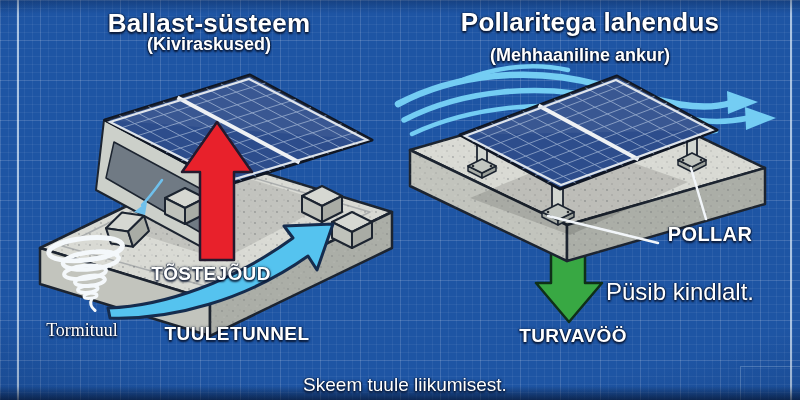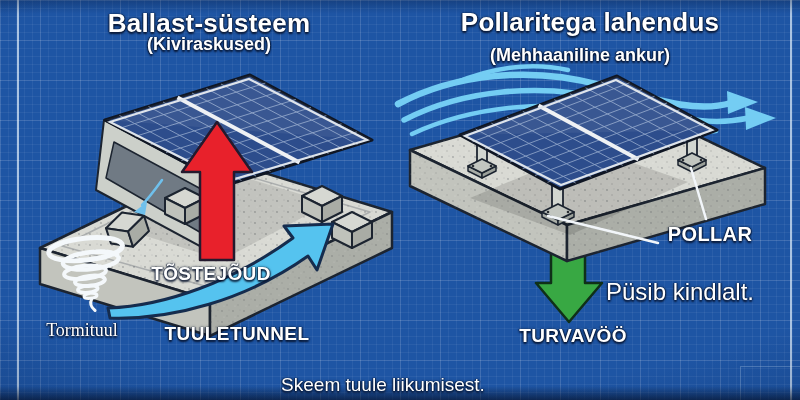--- a/index.html
+++ b/index.html
@@ -221,18 +221,18 @@
   <div class="lbl subtitle" style="left:580px;top:33px;margin-top:12px;">(Mehhaaniline ankur)</div>
 
   <div class="lbl caps" style="left:211px;top:263px;">TÕSTEJÕUD</div>
   <div class="lbl caps" style="left:217px;top:323px;margin-left:20px;">TUULETUNNEL</div>
   <div class="lbl reg" style="left:82px;top:320px;font-family:Liberation Serif, serif;">Tormituul</div>
 
   <div class="lbl caps" style="left:710px;top:223px;font-size:20px;">POLLAR</div>
   <div class="lbl reg-lg" style="left:680px;top:278px;">Püsib kindlalt.</div>
   <div class="lbl caps" style="left:573px;top:325px;">TURVAVÖÖ</div>
 
-  <div class="lbl reg-lg" style="left:383px;top:374px;font-size:19px;">Skeem tuule liikumisest.</div>
+  <div class="lbl reg-lg" style="left:405px;top:374px;font-size:19px;">Skeem tuule liikumisest.</div>
 
   <div class="frame-line" style="left:17px;"></div>
   <div class="frame-line" style="left:790px;"></div>
   <div class="vignette"></div>
 </div>
 
 </body></html>

